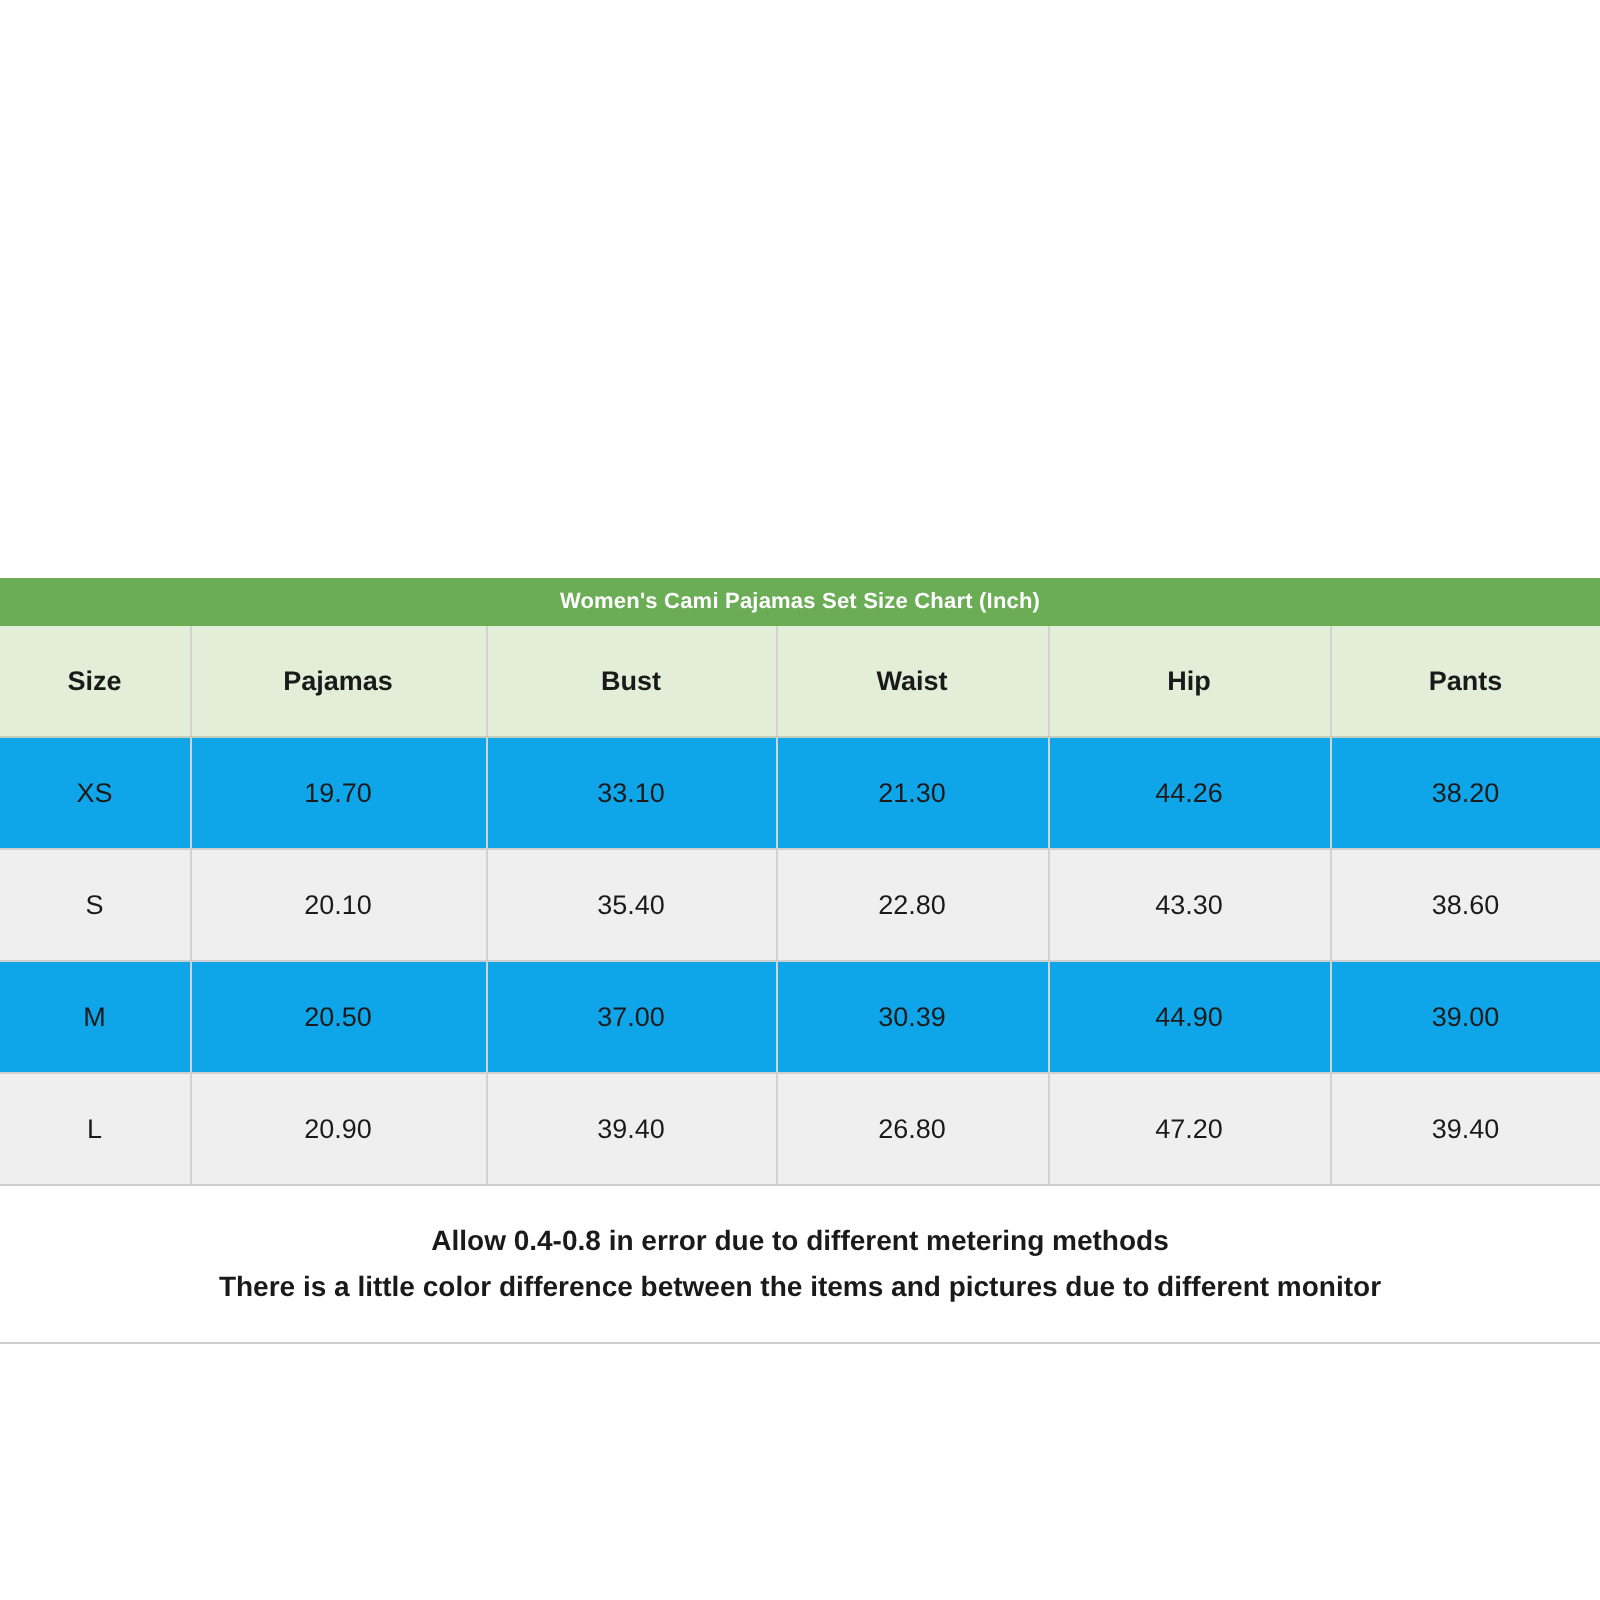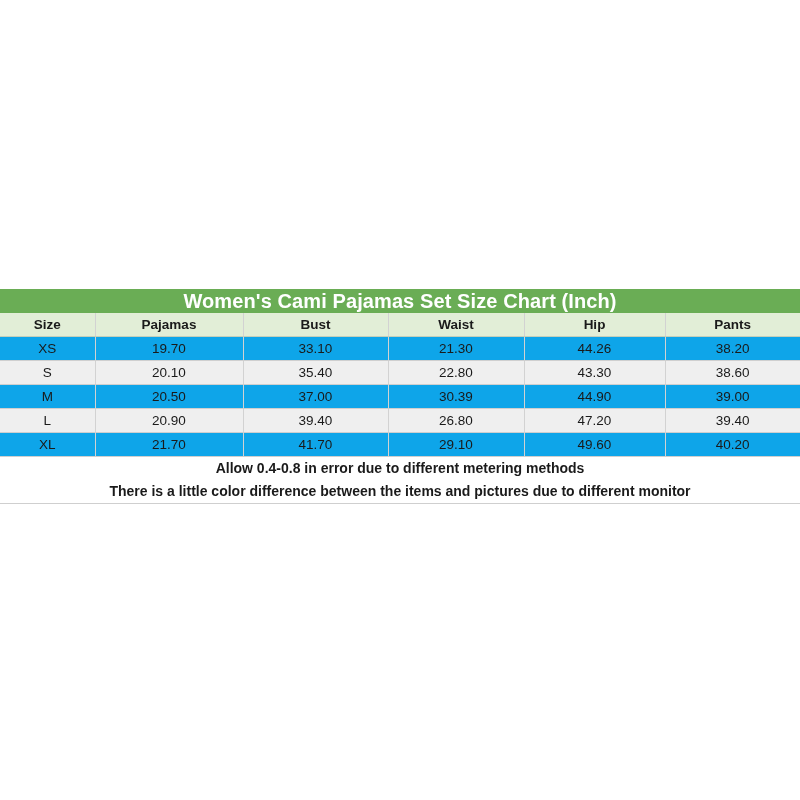--- a/index.html
+++ b/index.html
@@ -33,21 +33,21 @@
     height: 24px;
     background: #6aad55;
     display: flex;
     align-items: center;
     justify-content: center;
     box-sizing: border-box;
   }
 
   .chart-title-text {
     color: #ffffff;
-    font-size: 20px;
+    font-size: 11px;
     font-weight: bold;
     letter-spacing: 0.1px;
     line-height: 1;
     white-space: nowrap;
   }
 
   table.size-table {
     width: 800px;
     border-collapse: collapse;
     table-layout: fixed;
@@ -59,21 +59,21 @@
   table.size-table col.c-length { width: 148px; }
   table.size-table col.c-bust   { width: 145px; }
   table.size-table col.c-waist  { width: 136px; }
   table.size-table col.c-hip    { width: 141px; }
   table.size-table col.c-pants  { width: 135px; }
 
   table.size-table th,
   table.size-table td {
     text-align: center;
     vertical-align: middle;
-    padding: 0;
+    padding: 16px;
     height: 23px;
     line-height: 23px;
     border-right: 1px solid #d2d2d2;
     border-bottom: 1px solid #cfcfcf;
     box-sizing: border-box;
     overflow: hidden;
     white-space: nowrap;
   }
 
   table.size-table th:last-child,
@@ -171,28 +171,20 @@
           <td>39.00</td>
         </tr>
         <tr class="row-even">
           <td>L</td>
           <td>20.90</td>
           <td>39.40</td>
           <td>26.80</td>
           <td>47.20</td>
           <td>39.40</td>
         </tr>
-        <tr class="row-odd">
-          <td>XL</td>
-          <td>21.70</td>
-          <td>41.70</td>
-          <td>29.10</td>
-          <td>49.60</td>
-          <td>40.20</td>
-        </tr>
 
         <tr>
           <td class="note-cell" colspan="6">
             <span class="note-line">Allow 0.4-0.8 in error due to different metering methods</span>
             <span class="note-line">There is a little color difference between the items and pictures due to different monitor</span>
           </td>
         </tr>
       </tbody>
     </table>
 

